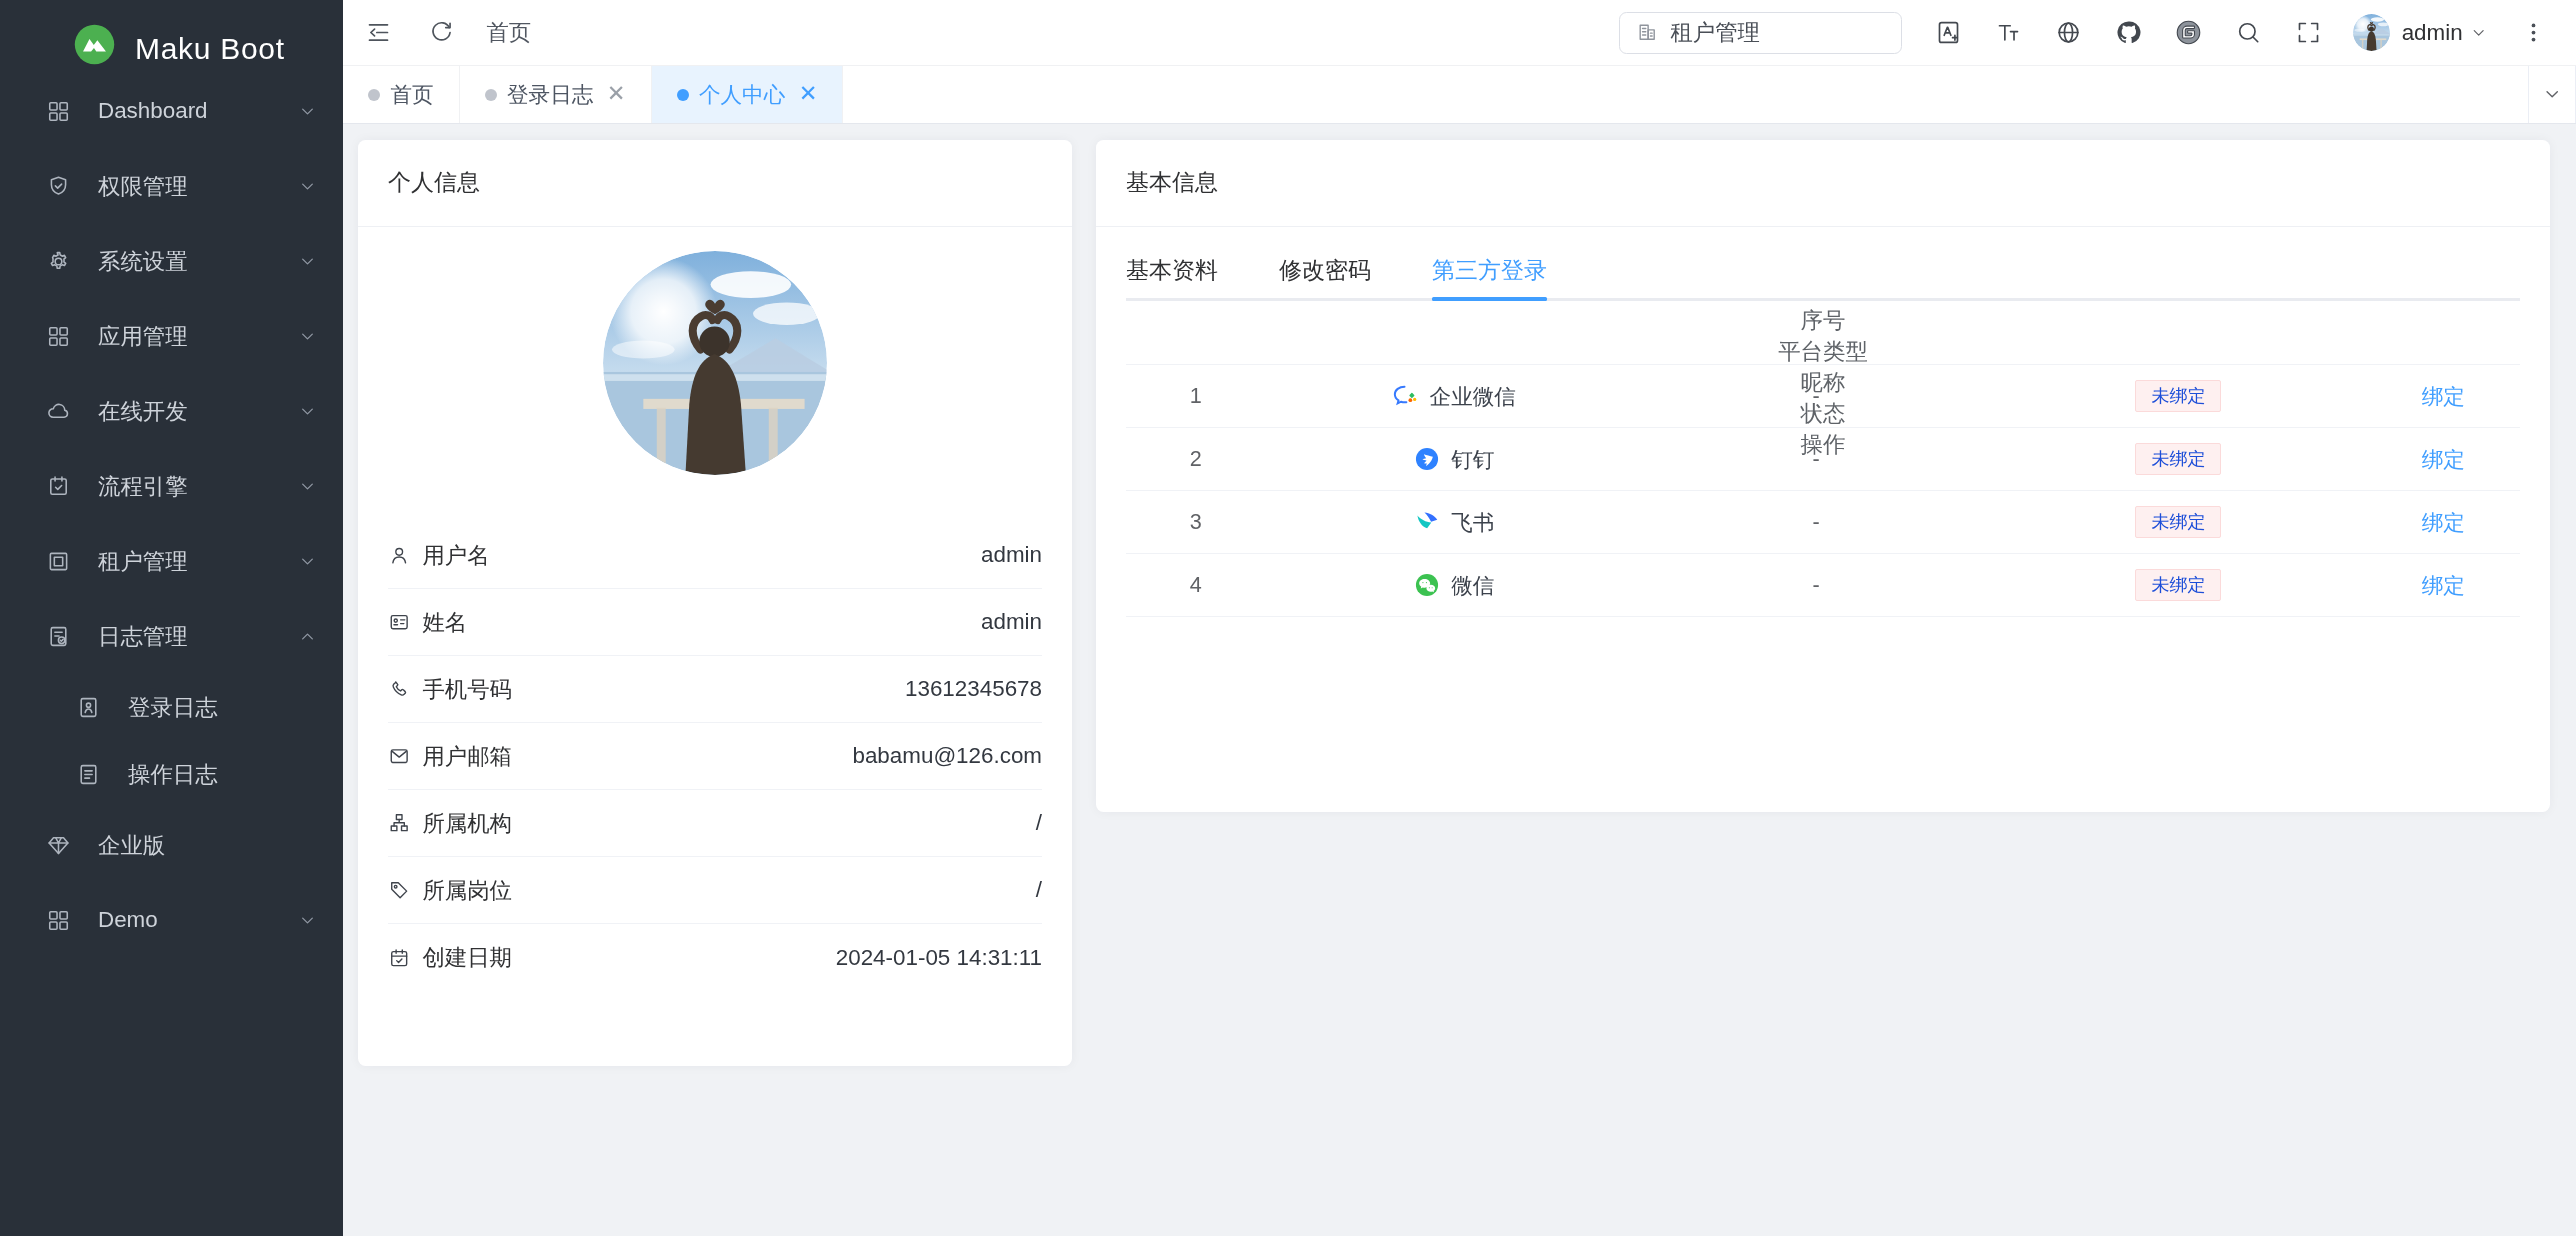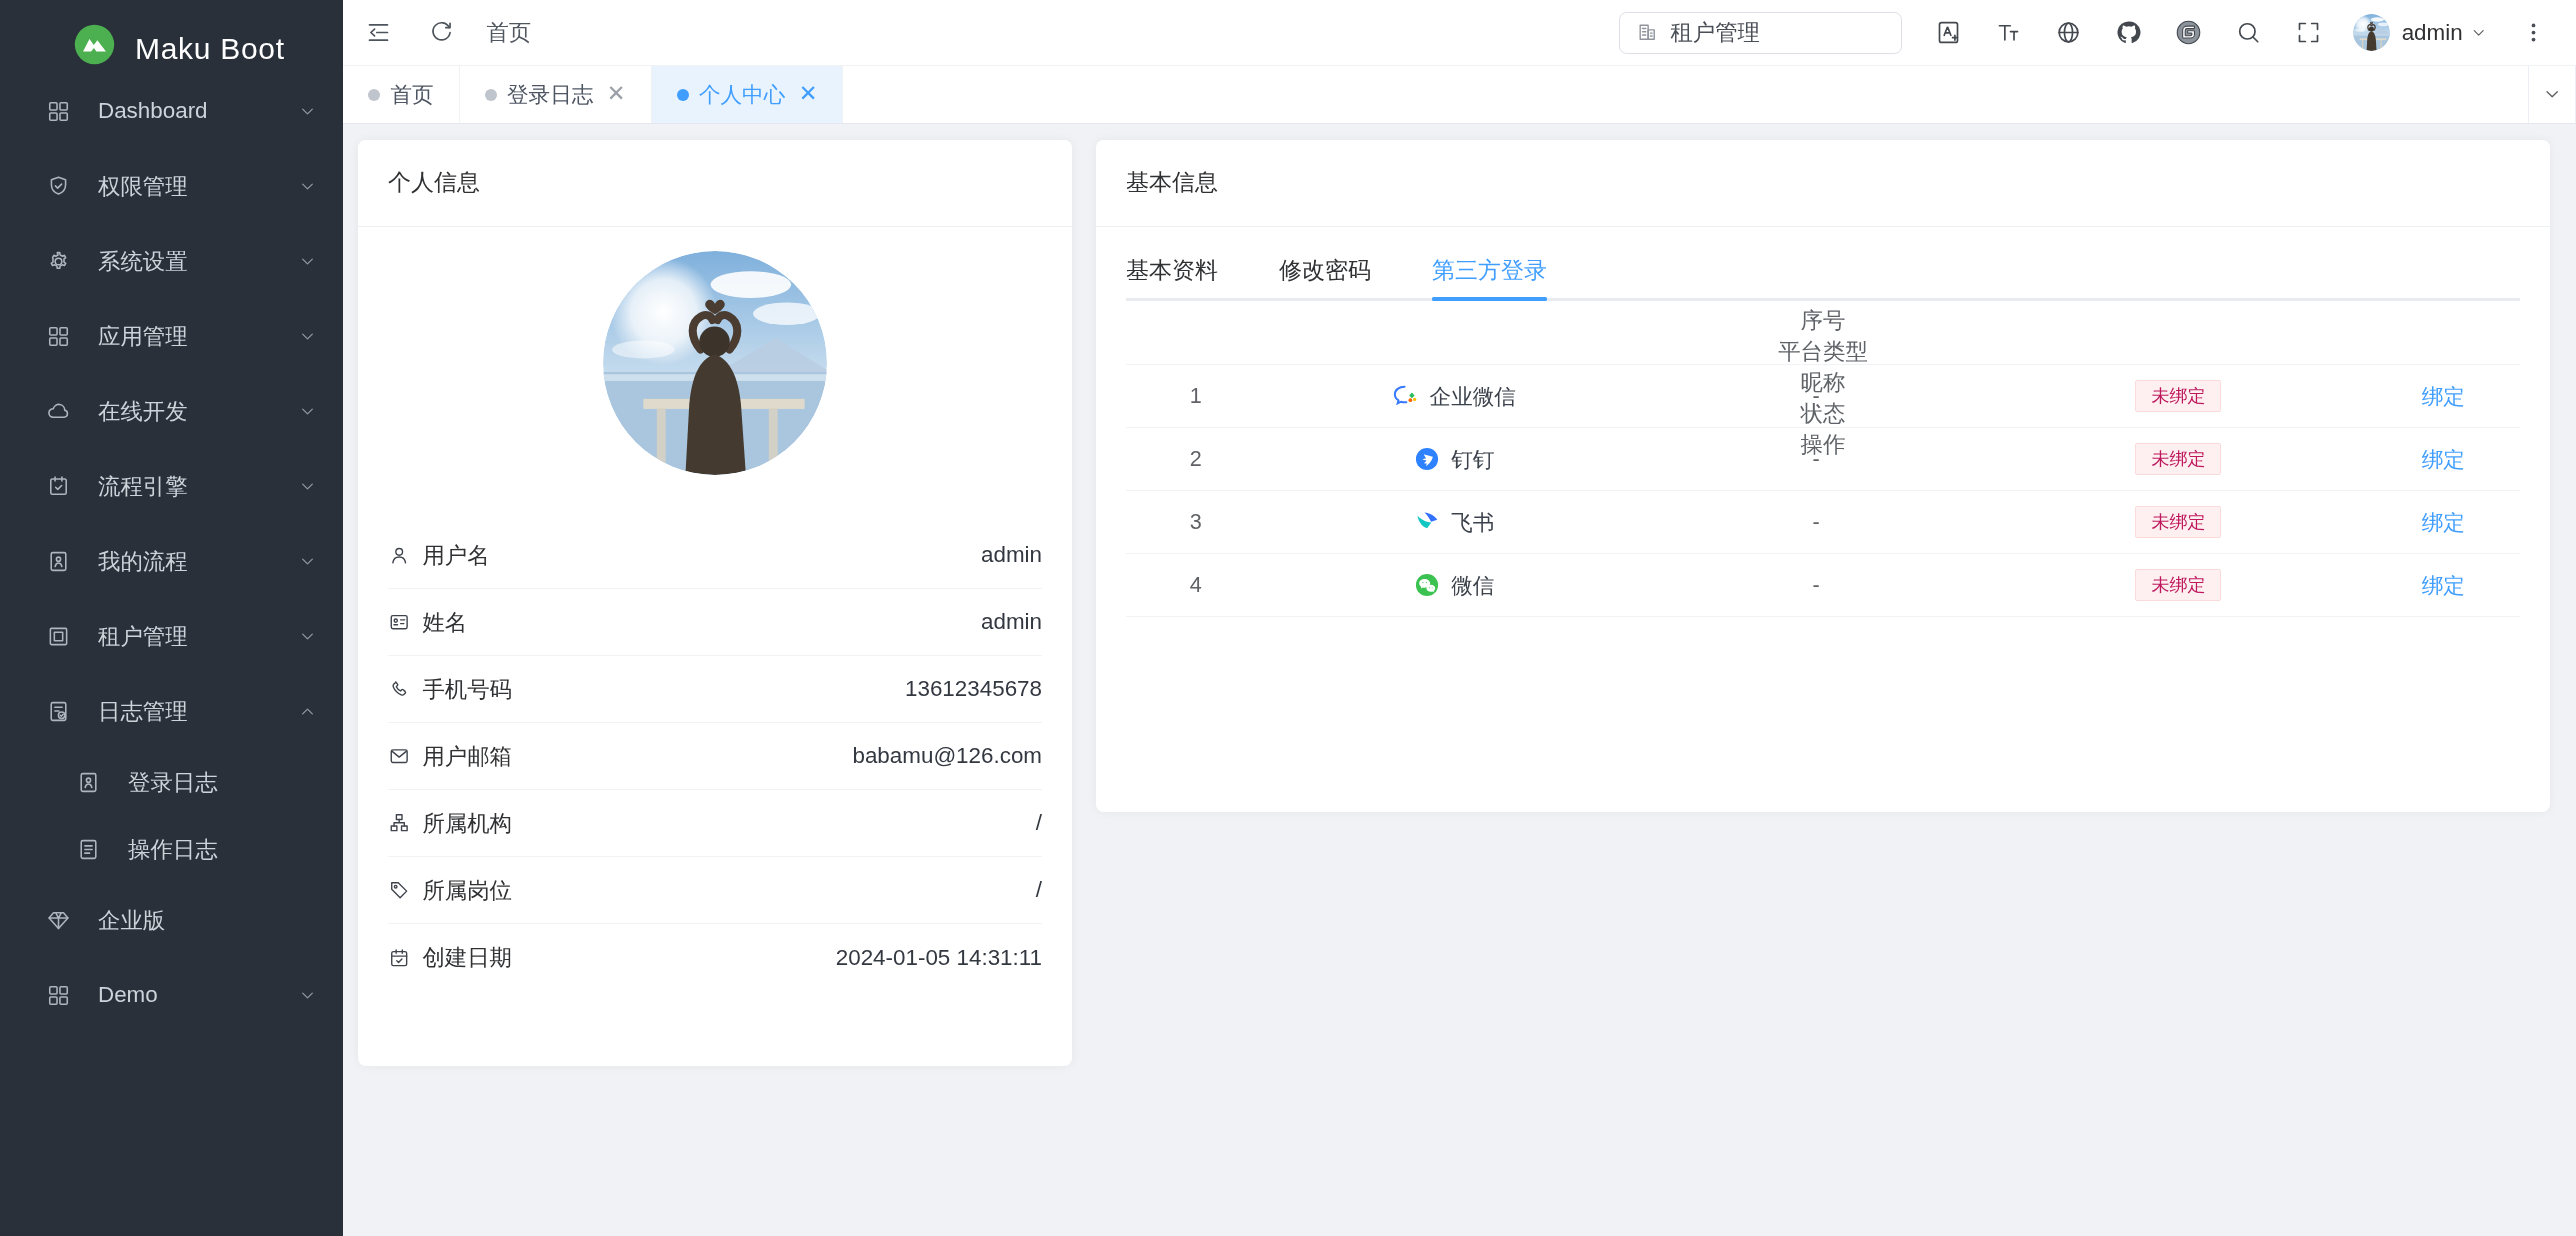--- a/index.html
+++ b/index.html
@@ -75,21 +75,21 @@
   .itab.active::after { content:""; position:absolute; left:0; right:0; bottom:-3px; height:3.7px; background:#409eff; border-radius:1.5px; }
   .table { margin:4.5px 30px 0 30px; }
   .t-row { display:flex; align-items:center; border-bottom:1.5px solid #f0f2f6; }
   .t-head { height:60px;flex-direction:column; }
   .t-body-row { height:63px; }
   .t-cell { display:flex; align-items:center; justify-content:center; font-size:21.6px; color:#606266; }
   .c0 { width:10%; } .c1 { width:27%; } .c2 { width:25%; } .c3 { width:27%; } .c4 { width:11%; }
   .t-head .t-cell { color:#5f6368; font-size:22.4px; }
   .plat { display:flex; align-items:center; gap:10.4px; color:#3c424c; }
   .plat svg { width:28px; height:28px; }
-  .badge { font-size:18px; color:#be185d; background:#fef0f0; border:1.5px solid #fbdada; border-radius:2px; padding:6px 15px; line-height:1;text-align:center; }
+  .badge { font-size:18px; color:#1d4ed8; background:#fef0f0; border:1.5px solid #fbdada; border-radius:2px; padding:6px 15px; line-height:1;text-align:center; }
   .link { color:#409eff; font-size:21.6px; cursor:pointer; }
 </style>
 </head>
 <body>
 
 <svg width="0" height="0" style="position:absolute">
   <defs>
     <linearGradient id="g-sky" x1="0" y1="0" x2="0" y2="1">
       <stop offset="0" stop-color="#7fb0dc"></stop>
         <stop offset=".55" stop-color="#c6dcee"></stop>
@@ -341,29 +341,20 @@
         <svg class="m-ic line" viewBox="0 0 34 34" width="25" height="25">
             <use href="#i-clip"></use>
           </svg>
         <span class="m-label">流程引擎</span>
         <svg class="m-chev line" viewBox="0 0 28 28" width="21" height="21">
             <use href="#i-chev-down"></use>
           </svg>
       </div>
       <div class="menu-item">
         <svg class="m-ic line" viewBox="0 0 34 34" width="25" height="25">
-            <use href="#i-docuser"></use>
-          </svg>
-        <span class="m-label">我的流程</span>
-        <svg class="m-chev line" viewBox="0 0 28 28" width="21" height="21">
-            <use href="#i-chev-down"></use>
-          </svg>
-      </div>
-      <div class="menu-item">
-        <svg class="m-ic line" viewBox="0 0 34 34" width="25" height="25">
             <use href="#i-frame"></use>
           </svg>
         <span class="m-label">租户管理</span>
         <svg class="m-chev line" viewBox="0 0 28 28" width="21" height="21">
             <use href="#i-chev-down"></use>
           </svg>
       </div>
       <div class="menu-item">
         <svg class="m-ic line" viewBox="0 0 34 34" width="25" height="25">
             <use href="#i-doccheck"></use>

